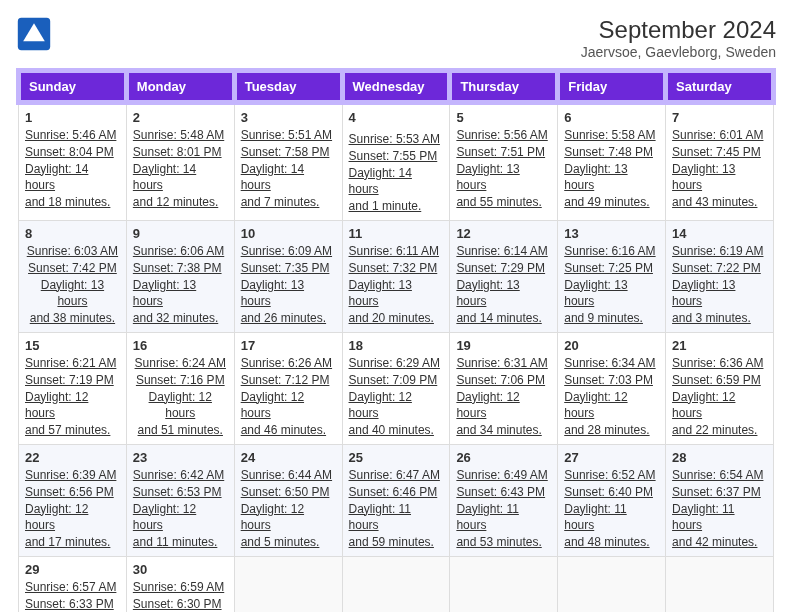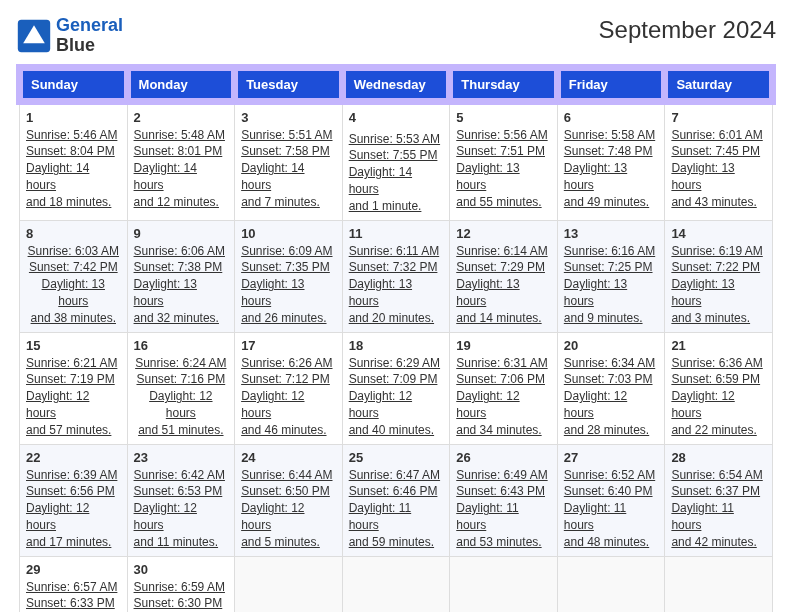--- a/index.html
+++ b/index.html
@@ -43,27 +43,27 @@
     .location {
       font-size: 14px;
       color: #555;
     }
     .calendar {
       width: 100%;
       border-collapse: collapse;
       border: 1px solid #ccc;
     }
     .calendar th {
-      background-color: #1d4ed8;
+      background-color: #6d28d9;
       color: #fff;
       font-size: 13px;
       font-weight: bold;
       padding: 6px 8px;
       text-align: left;
-      border: 7px solid #c4b5fd;
+      border: 5px solid #c4b5fd;
     }
     .calendar td {
       vertical-align: top;
       padding: 5px 6px;
       font-size: 10px;
       color: #333;
       border: 1px solid #ddd;
       width: calc(100% / 7);
       background: #fff;
       min-height: 70px;
@@ -89,27 +89,24 @@
   </style>
 </head>
 <body>
 
 <div class="header">
   <div class="logo">
     <svg class="logo-icon" viewBox="0 0 40 40">
       <rect x="2" y="2" width="36" height="36" rx="4" fill="#1a5fbc"></rect>
       <polygon points="20,8 32,28 8,28" fill="white"></polygon>
     </svg>
-    <div class="logo-text">
-      <span class="logo-blue">General</span><br>
-      <span>Blue</span>
-    </div>
   </div>
   <div class="title-block">
     <div class="month-title">September 2024</div>
+    <div class="location">Jaervsoe, Gaevleborg, Sweden</div>
   </div>
 </div>
 
 <table class="calendar">
   <thead>
     <tr id="header-row">
         <th>Sunday</th>
         <th>Monday</th>
         <th>Tuesday</th>
         <th>Wednesday</th>

